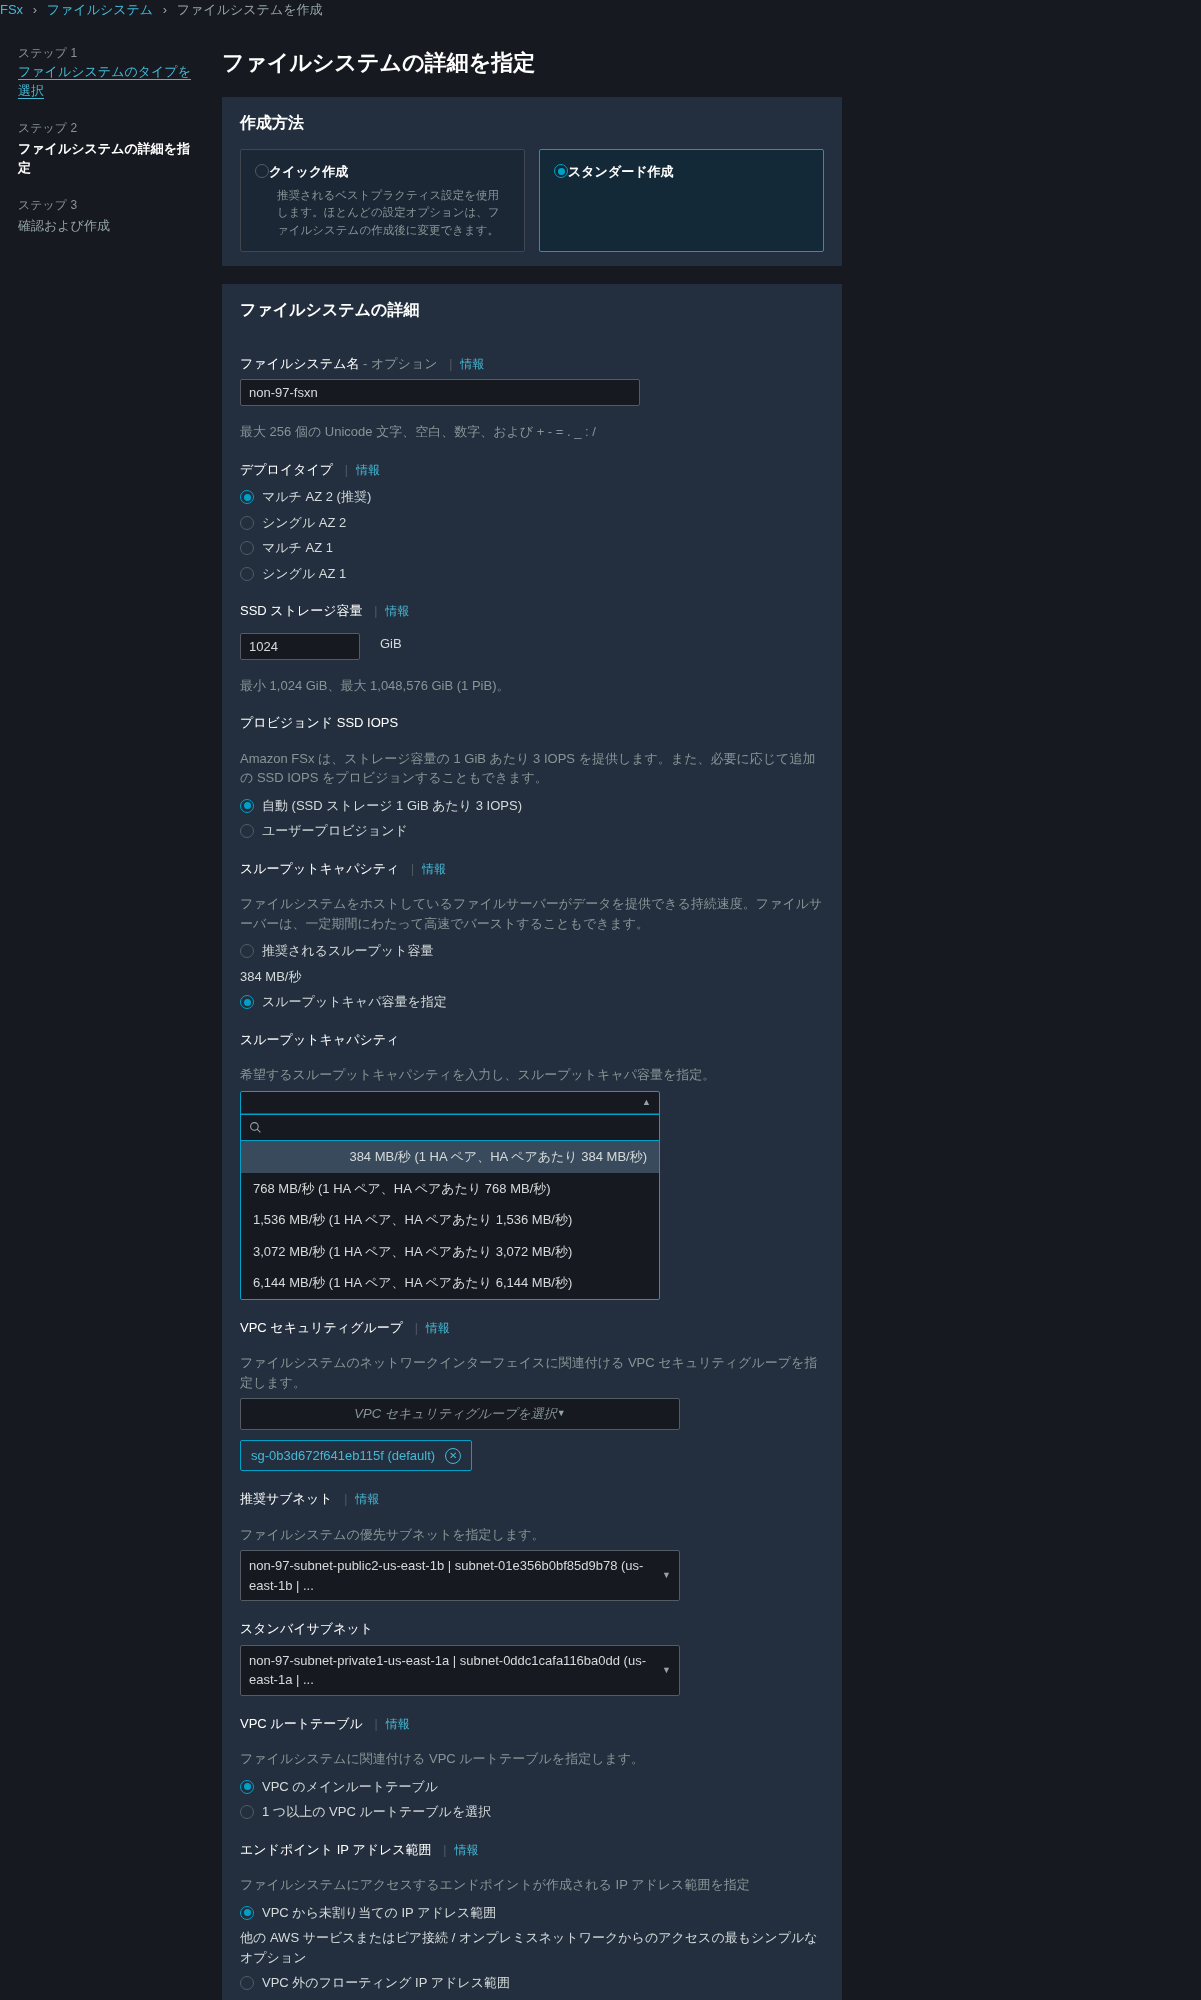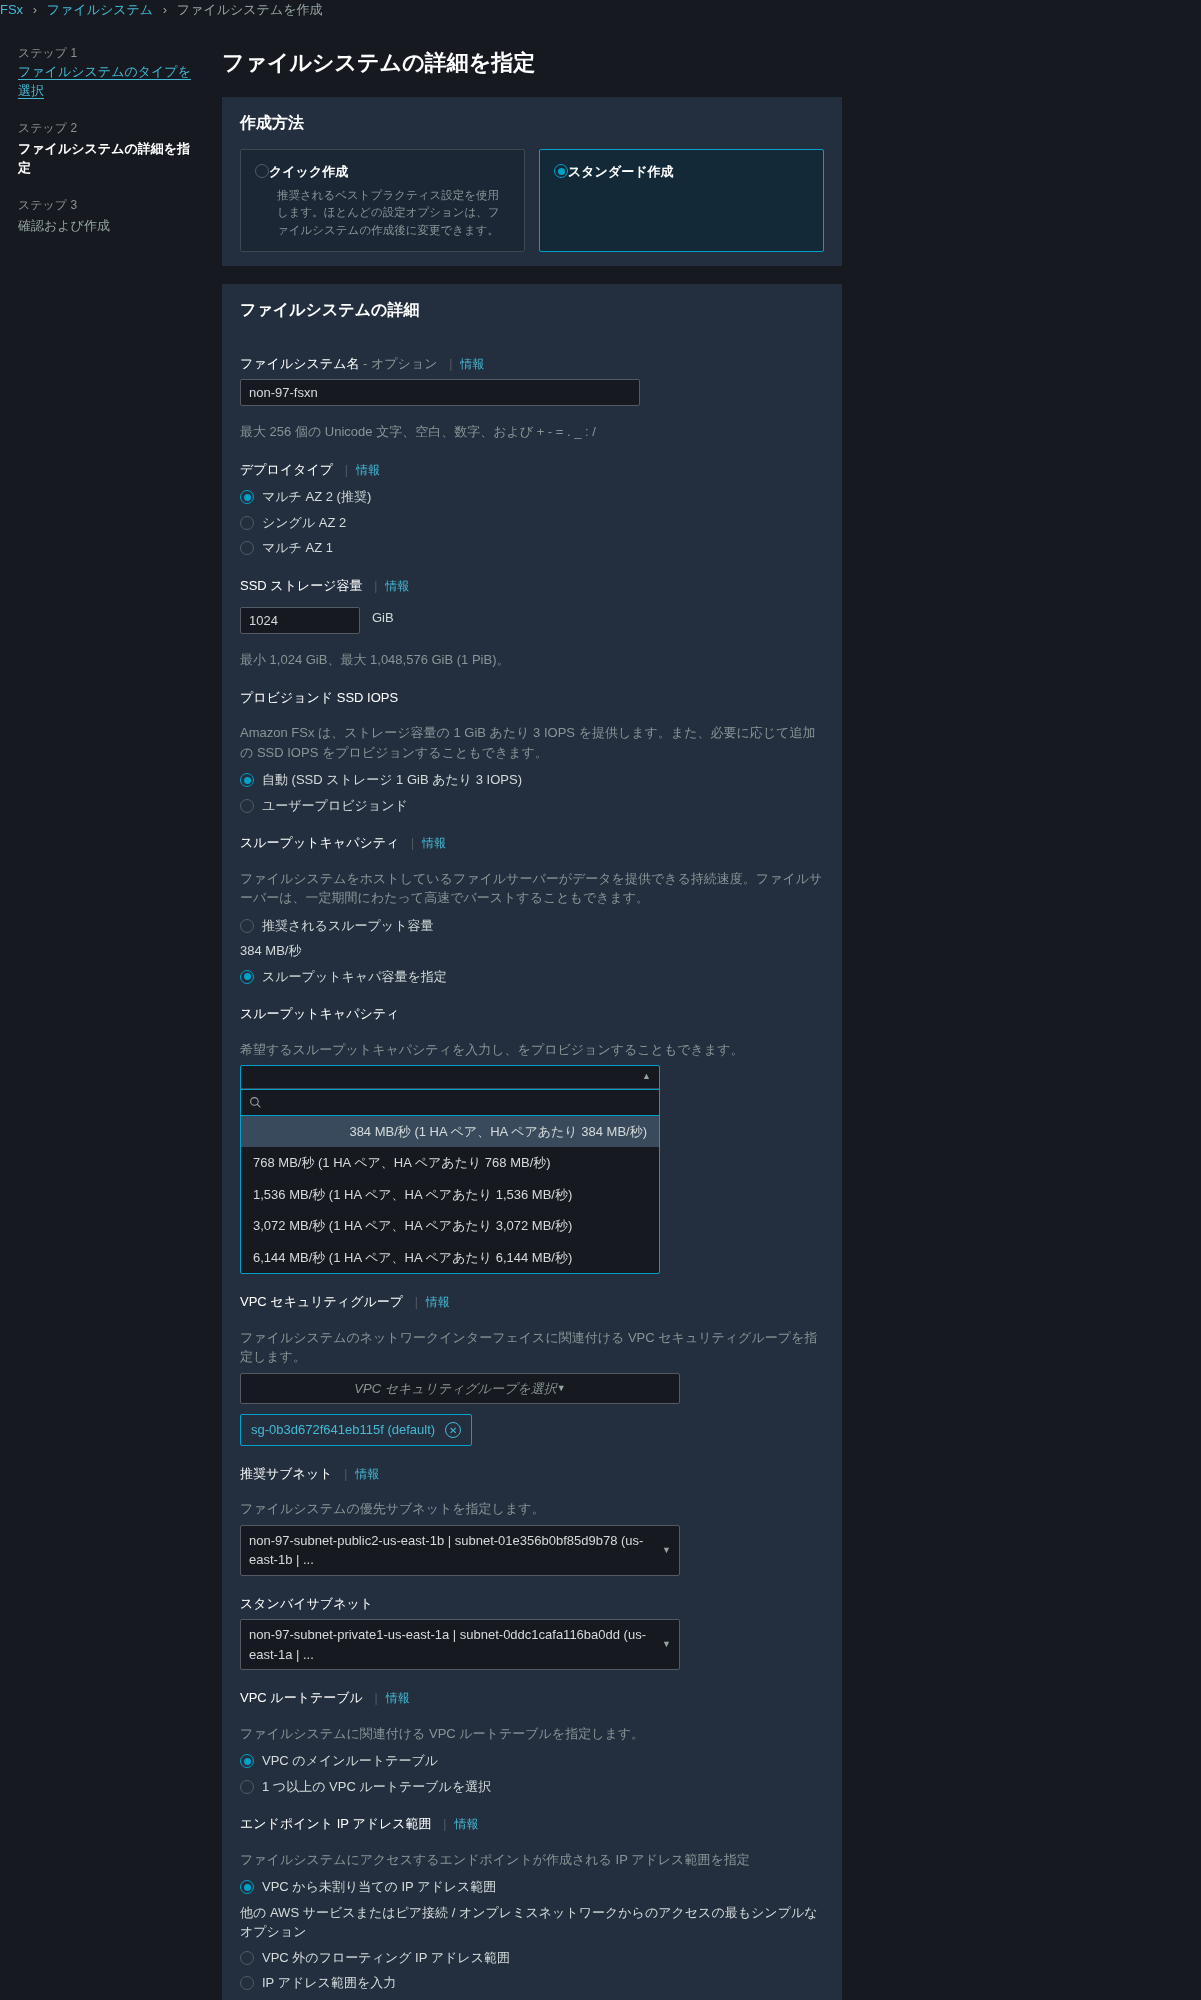--- a/index.html
+++ b/index.html
@@ -95,21 +95,21 @@
   input.txt, .select-box {
     margin-top:6px;
     background: var(--input-bg);
     border: 1px solid var(--border-light);
     color: var(--text);
     padding: 5px 8px;
     font-size: 13px;
     border-radius:2px;
   }
   input.txt { width: 400px; }
-  .unit-row { display:flex; gap:12px; align-items:center;}
+  .unit-row { display:flex; gap:20px; align-items:center;}
   .unit-row input.txt { width:120px;}
   .radio-list { margin-top: 8px; }
   .radio-item { display:flex; align-items:center; gap:8px; margin: 6px 0; cursor:pointer;}
   .radio-item .lbl { color:var(--text);}
   .select-box {
     width: 420px;
     display:flex; justify-content:center; align-items:center;
     cursor:pointer;
   }
   .select-box.wide { width: 100%; max-width: 440px;}
@@ -228,20 +228,24 @@
                   <span class="lbl">マルチ AZ 2 (推奨)</span>
                 </div>
             <div class="radio-item">
                   <span class="radio"></span>
                   <span class="lbl">シングル AZ 2</span>
                 </div>
             <div class="radio-item">
                   <span class="radio"></span>
                   <span class="lbl">マルチ AZ 1</span>
                 </div>
+            <div class="radio-item">
+                  <span class="radio"></span>
+                  <span class="lbl">シングル AZ 1</span>
+                </div>
           </div>
         </div>
 
         <div class="field">
           <span class="field-label">SSD ストレージ容量</span>
           <span class="info-link">情報</span>
           <div class="unit-row" style="margin-top:6px;">
             <input class="txt" value="1024" style="">
             <span>GiB</span>
           </div>
@@ -275,21 +279,21 @@
             <div class="sub">384 MB/秒</div>
             <div class="radio-item">
                   <span class="radio checked"></span>
                   <span class="lbl">スループットキャパ容量を指定</span>
                 </div>
           </div>
         </div>
 
         <div class="field">
           <div class="field-label">スループットキャパシティ</div>
-          <div class="hint">希望するスループットキャパシティを入力し、をプロビジョンすることもできます。</div>
+          <div class="hint">希望するスループットキャパシティを入力し、スループットキャパ容量を指定。</div>
           <div class="dropdown">
             <div class="dd-trigger"></div>
             <div class="dd-search">
               <svg viewBox="0 0 24 24" fill="none" stroke="currentColor" stroke-width="2">
                     <circle cx="10" cy="10" r="7"></circle>
                     <line x1="21" y1="21" x2="15" y2="15"></line>
                   </svg>
               <input placeholder="" style="">
             </div>
             <div class="dd-list">

